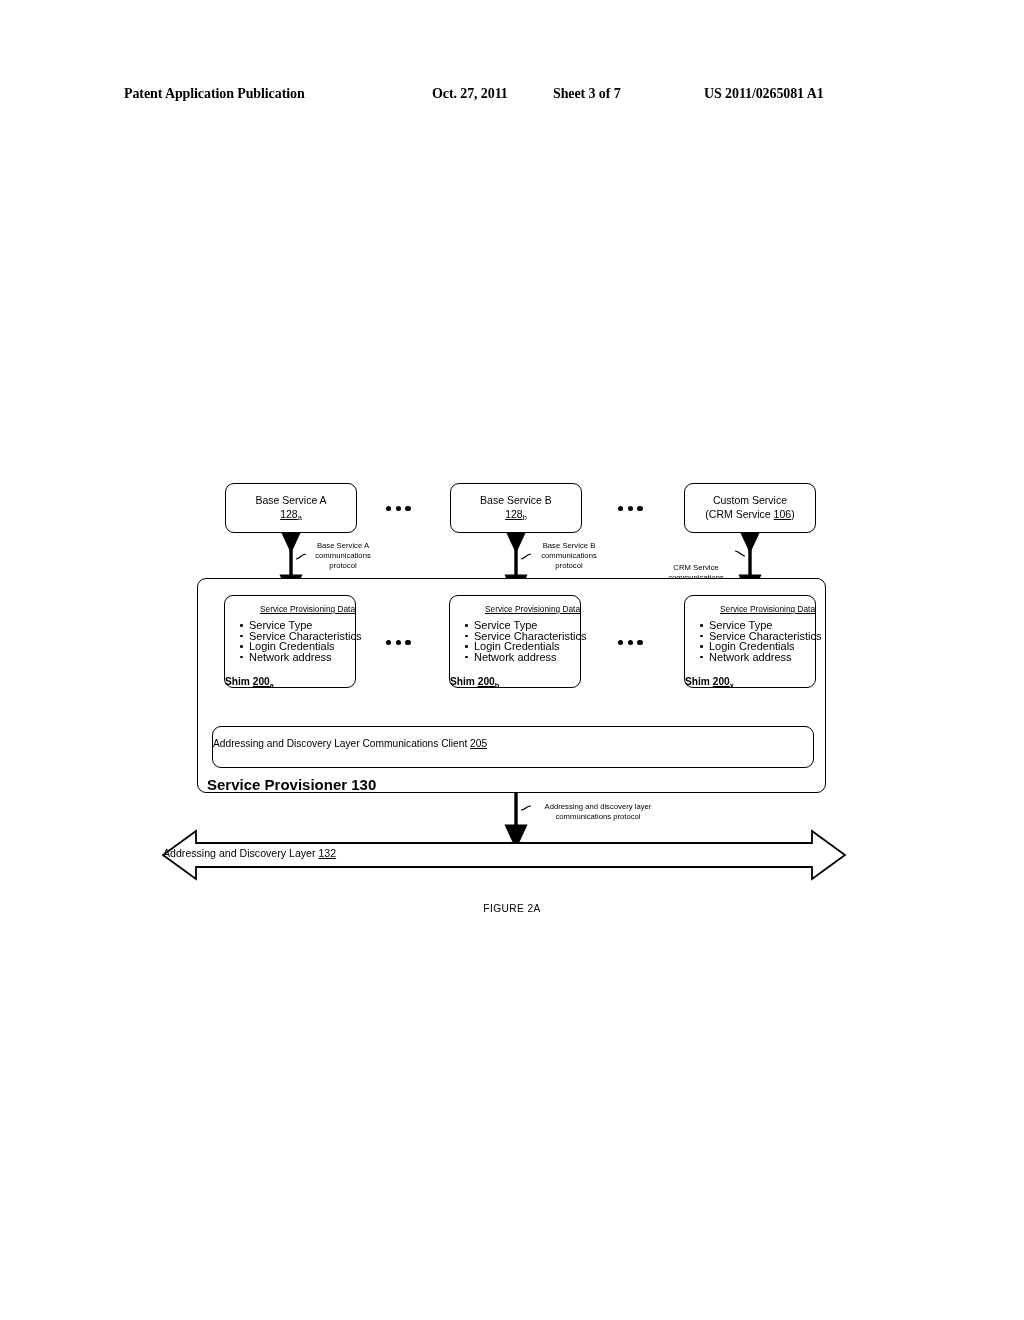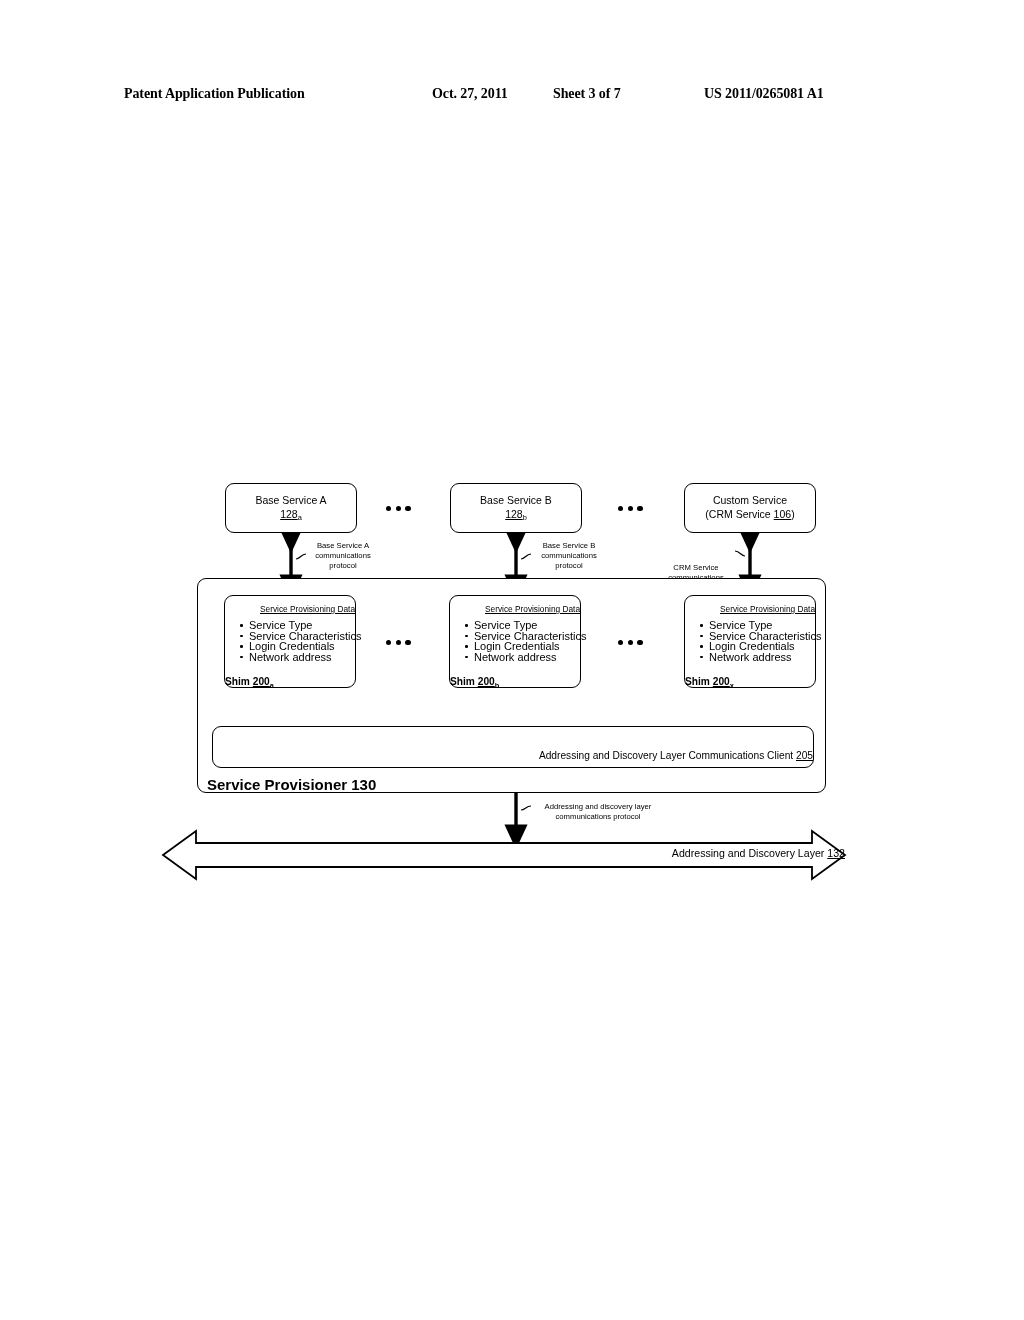--- a/index.html
+++ b/index.html
@@ -144,24 +144,24 @@
     font-weight: bold;
     white-space: nowrap;
   }
 
   
   #adl-client {
     left: 212px;
     top: 726px;
     width: 602px;
     height: 42px;
-    text-align: right;
+    text-align: left;
     font-size: 10.2px;
     line-height: 14px;
-    padding-top: 22px;
+    padding-top: 10px;
   }
 
   
   .ellipsis {
     position: absolute;
     display: flex;
     gap: 4.5px;
     align-items: center;
   }
   .ellipsis span {
@@ -198,21 +198,21 @@
   #proto-b { left: 526px; top: 541px; width: 86px; }
   #proto-c { left: 650px; top: 538px; width: 92px; margin-top: 25px; }
   #proto-adl { left: 528px; top: 802px; width: 140px; text-align: center; }
 
   
   .banner-label {
     position: absolute;
     left: 163px;
     top: 847px;
     width: 682px;
-    text-align: right;
+    text-align: left;
     font-size: 10.6px;
     white-space: nowrap;
   }
 
   
   .fig-caption {
     position: absolute;
     left: 0;
     top: 903px;
     width: 1024px;
@@ -354,14 +354,15 @@
       <span></span>
   </div>
 
   <div class="box" id="adl-client">
     <span class="ln">Addressing and Discovery Layer Communications Client</span>
     <span class="ln u">205</span>
   </div>
 
   <div class="banner-label"><span>Addressing and Discovery Layer </span><span class="u">132</span></div>
 
+  <div class="fig-caption">FIGURE 2A</div>
 
 </div>
 
 </body></html>

